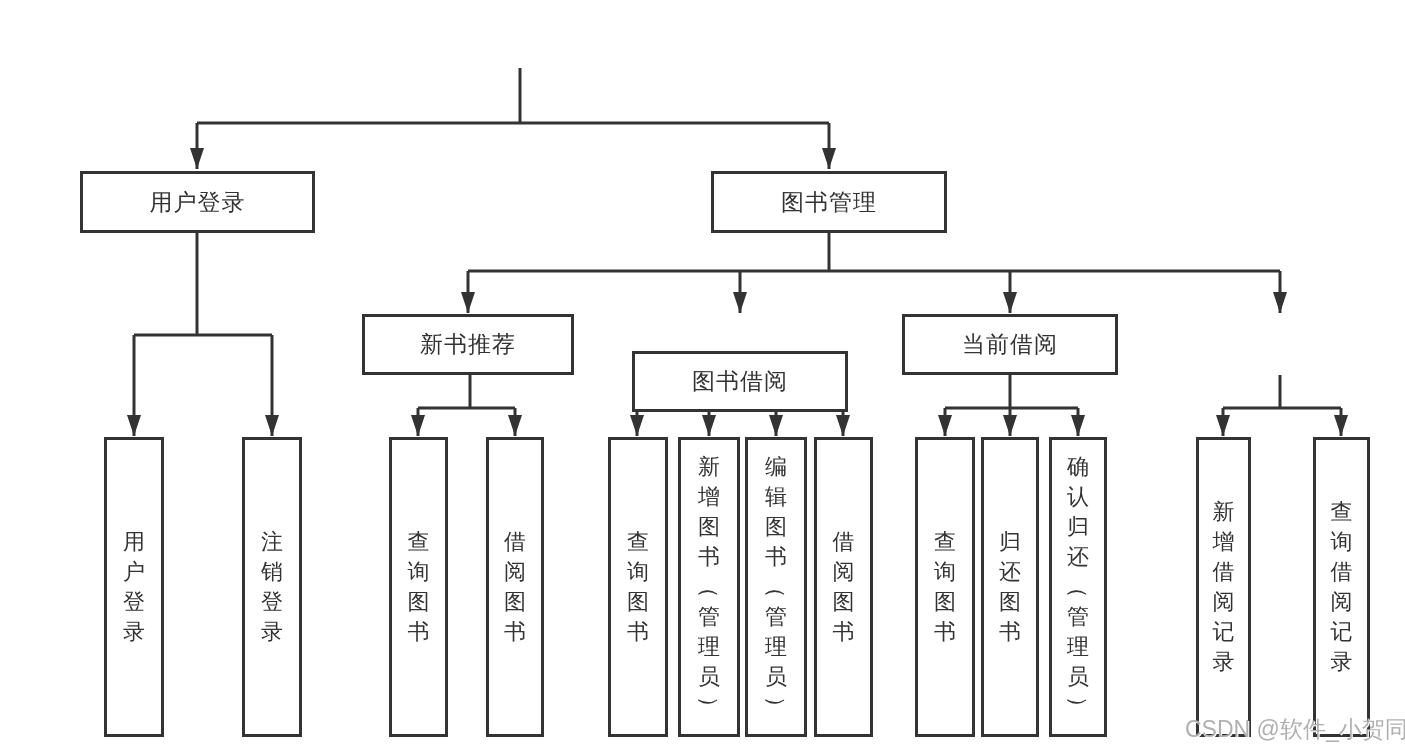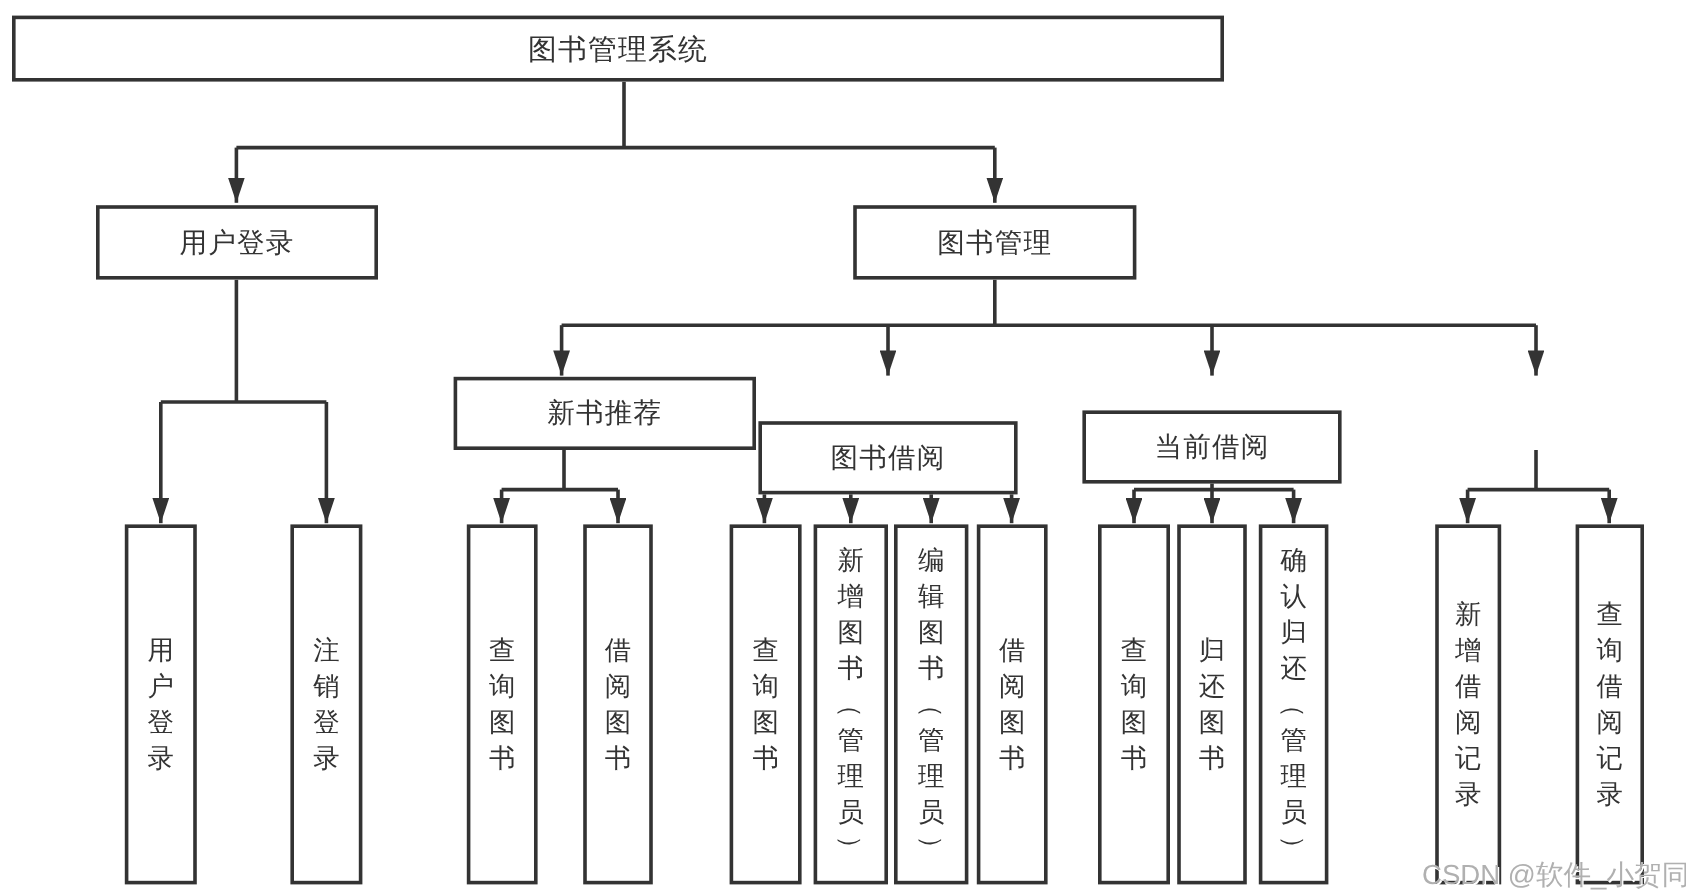--- a/index.html
+++ b/index.html
@@ -95,38 +95,35 @@
       <line x1="1010" y1="408" x2="1010" y2="436" marker-end="url(#arrowDown)"></line>
       <line x1="1078" y1="408" x2="1078" y2="436" marker-end="url(#arrowDown)"></line>
 
       <line x1="1280" y1="375" x2="1280" y2="408"></line>
       <line x1="1223" y1="408" x2="1341" y2="408"></line>
       <line x1="1223" y1="408" x2="1223" y2="436" marker-end="url(#arrowDown)"></line>
       <line x1="1341" y1="408" x2="1341" y2="436" marker-end="url(#arrowDown)"></line>
     </g>
   </svg>
 
-  <div class="box h-box root-box" style="left:10px; top:13px; width:1010px; height:55px;">
-    <span>图书管理系统</span>
-  </div>
 
   <div class="box h-box" style="left:80px; top:171px; width:235px; height:62px;">
     <span>用户登录</span>
   </div>
   <div class="box h-box" style="left:711px; top:171px; width:236px; height:62px;">
     <span>图书管理</span>
   </div>
 
-  <div class="box h-box" style="left:378px; top:314px; width:252px; height:61px;">
+  <div class="box h-box" style="left:362px; top:314px; width:212px; height:61px;">
     <span>新书推荐</span>
   </div>
   <div class="box h-box" style="left:632px; top:314px; width:216px; height:61px;margin-top:37px;">
     <span>图书借阅</span>
   </div>
-  <div class="box h-box" style="left:902px; top:314px; width:216px; height:61px;margin-top:28px;">
+  <div class="box h-box" style="left:902px; top:314px; width:216px; height:61px;">
     <span>当前借阅</span>
   </div>
 
   <div class="box v-box" style="left:104px; top:437px; width:60px; height:300px;">
       <span class="ch">用</span>
       <span class="ch">户</span>
       <span class="ch">登</span>
       <span class="ch">录</span>
     </div>
   <div class="box v-box" style="left:242px; top:437px; width:60px; height:300px;">

